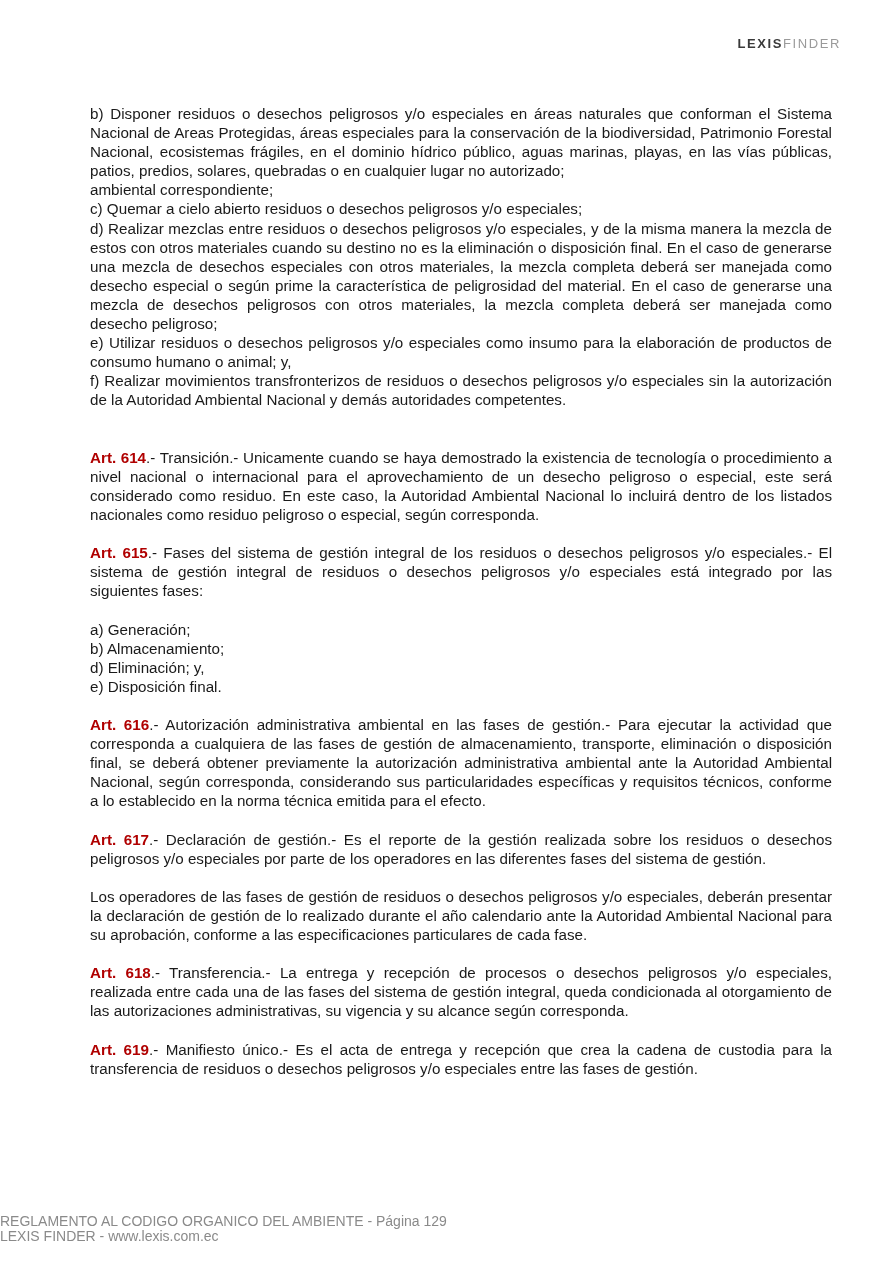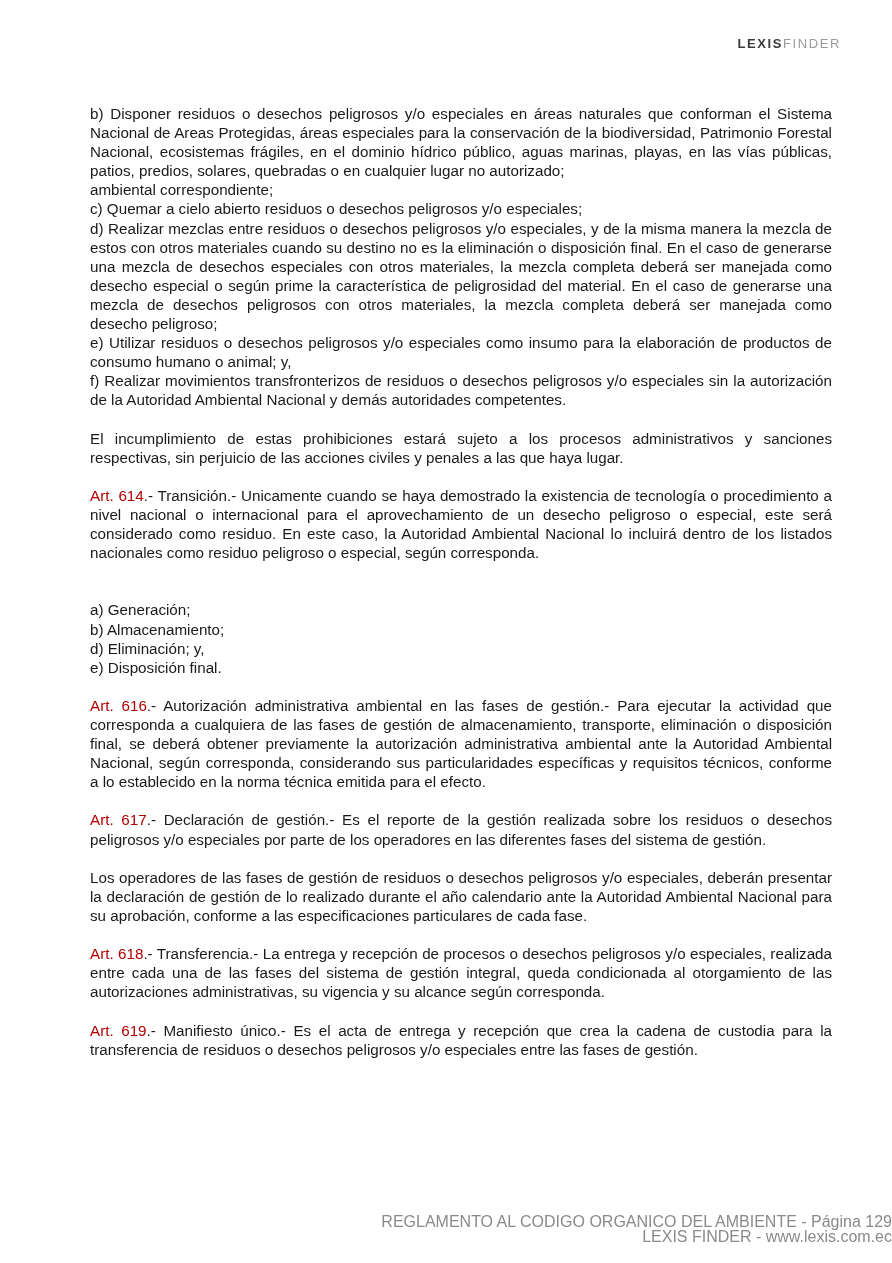--- a/index.html
+++ b/index.html
@@ -4,45 +4,45 @@
 <style>
   html, body { margin:0; padding:0; background:#ffffff; }
   body { width:892px; height:1263px; position:relative; overflow:hidden;
          font-family:"Liberation Sans", sans-serif; color:#1a1a1a; }
   .brand { position:absolute; top:36px; right:51px; font-size:13px; letter-spacing:1.6px; color:#9a9a9a; }
   .brand .b1 { font-weight:bold; color:#3a3a3a; }
   .content { position:absolute; left:90px; top:104px; width:742px;
              font-size:15.2px; line-height:19.1px; text-align:justify; }
   .content p { margin:0; }
   .gap { height:19.1px; }
-  .art { color:#b00000; font-weight:normal; }
-  .footer { position:absolute; left:0; right:0; top:1214px; text-align:right;
-            font-size:16px; line-height:15px; color:#8a8a8a; }
+  .art { color:#b00000; font-weight:bold; }
+  .footer { position:absolute; left:0; right:0; top:1214px; text-align:left;
+            font-size:14px; line-height:15px; color:#8a8a8a; }
 </style>
 </head>
 <body>
 
 <div class="brand">
   <span class="b1">LEXIS</span><span>FINDER</span>
 </div>
 
 <div class="content">
   <p>b) Disponer residuos o desechos peligrosos y/o especiales en áreas naturales que conforman el Sistema Nacional de Areas Protegidas, áreas especiales para la conservación de la biodiversidad, Patrimonio Forestal Nacional, ecosistemas frágiles, en el dominio hídrico público, aguas marinas, playas, en las vías públicas, patios, predios, solares, quebradas o en cualquier lugar no autorizado;</p>
   <p>ambiental correspondiente;</p>
   <p>c) Quemar a cielo abierto residuos o desechos peligrosos y/o especiales;</p>
   <p>d) Realizar mezclas entre residuos o desechos peligrosos y/o especiales, y de la misma manera la mezcla de estos con otros materiales cuando su destino no es la eliminación o disposición final. En el caso de generarse una mezcla de desechos especiales con otros materiales, la mezcla completa deberá ser manejada como desecho especial o según prime la característica de peligrosidad del material. En el caso de generarse una mezcla de desechos peligrosos con otros materiales, la mezcla completa deberá ser manejada como desecho peligroso;</p>
   <p>e) Utilizar residuos o desechos peligrosos y/o especiales como insumo para la elaboración de productos de consumo humano o animal; y,</p>
   <p>f) Realizar movimientos transfronterizos de residuos o desechos peligrosos y/o especiales sin la autorización de la Autoridad Ambiental Nacional y demás autoridades competentes.</p>
   <div class="gap"></div>
-  <p>El incumplimiento de estas prohibiciones estará sujeto a los procesos administrativos y sanciones respectivas, sin perjuicio de las acciones civiles y penales a las que haya lugar.</p>
   <div class="gap"></div>
 
   <p><span class="art">Art. 614</span><span>.- Transición.- Unicamente cuando se haya demostrado la existencia de tecnología o procedimiento a nivel nacional o internacional para el aprovechamiento de un desecho peligroso o especial, este será considerado como residuo. En este caso, la Autoridad Ambiental Nacional lo incluirá dentro de los listados nacionales como residuo peligroso o especial, según corresponda.</span></p>
   <div class="gap"></div>
 
+  <p><span class="art">Art. 615</span><span>.- Fases del sistema de gestión integral de los residuos o desechos peligrosos y/o especiales.- El sistema de gestión integral de residuos o desechos peligrosos y/o especiales está integrado por las siguientes fases:</span></p>
   <div class="gap"></div>
 
   <p>a) Generación;</p>
   <p>b) Almacenamiento;</p>
   <p>d) Eliminación; y,</p>
   <p>e) Disposición final.</p>
   <div class="gap"></div>
 
   <p><span class="art">Art. 616</span><span>.- Autorización administrativa ambiental en las fases de gestión.- Para ejecutar la actividad que corresponda a cualquiera de las fases de gestión de almacenamiento, transporte, eliminación o disposición final, se deberá obtener previamente la autorización administrativa ambiental ante la Autoridad Ambiental Nacional, según corresponda, considerando sus particularidades específicas y requisitos técnicos, conforme a lo establecido en la norma técnica emitida para el efecto.</span></p>
   <div class="gap"></div>

